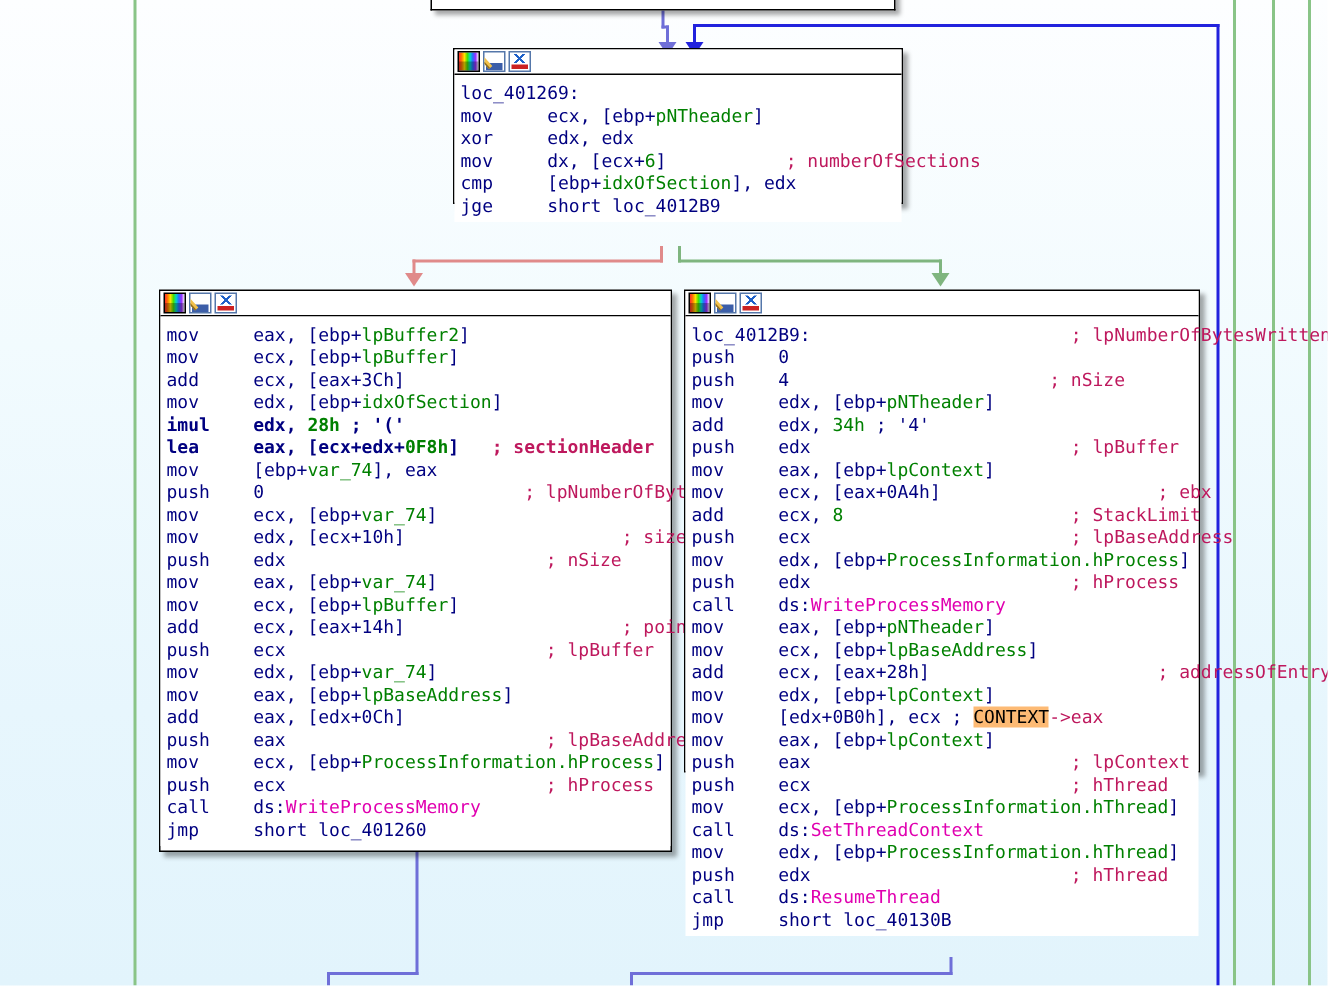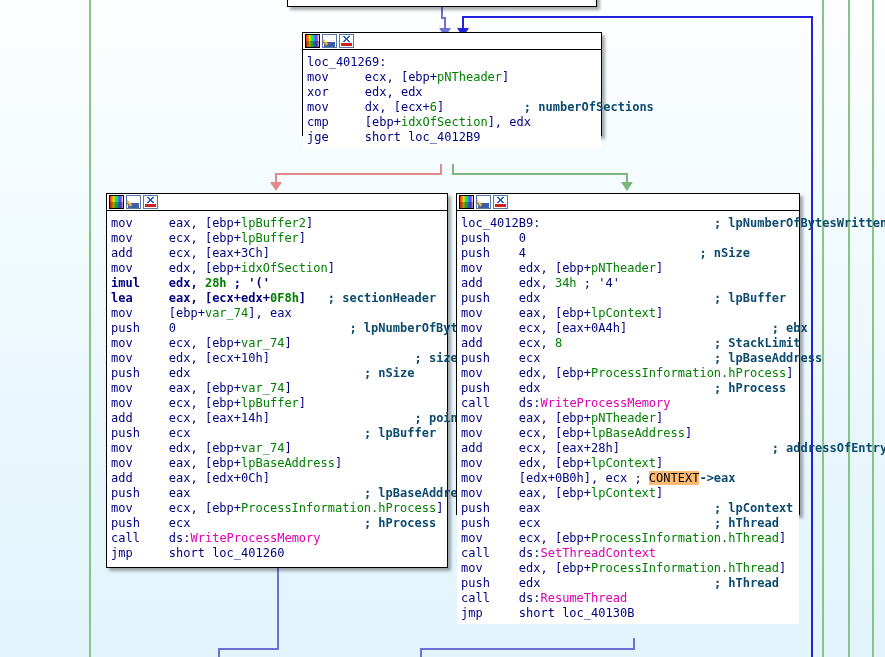--- a/index.html
+++ b/index.html
@@ -142,21 +142,21 @@
     font-size: 12px;
     line-height: 15px;
     white-space: pre;
     padding: 0 4px;
     color: #000080;
   }
   .mn   { color: #000080; }          
   .reg  { color: #000080; }          
   .var  { color: #008000; }          
   .num  { color: #008000; }          
-  .cmt  { color: #0c4a6e; font-weight: bold; }          
+  .cmt  { color: #be185d; }          
   .loc  { color: #000080; }          
   .api  { color: #e000b0; }          
   .ds   { color: #000080; }
   .hl   { background: #fdba74; color: #000000; margin-top: 32px; }
   .bold { font-weight: bold; }
 
   
   .node-clip-top {
     position: absolute;
     background: #ffffff;

